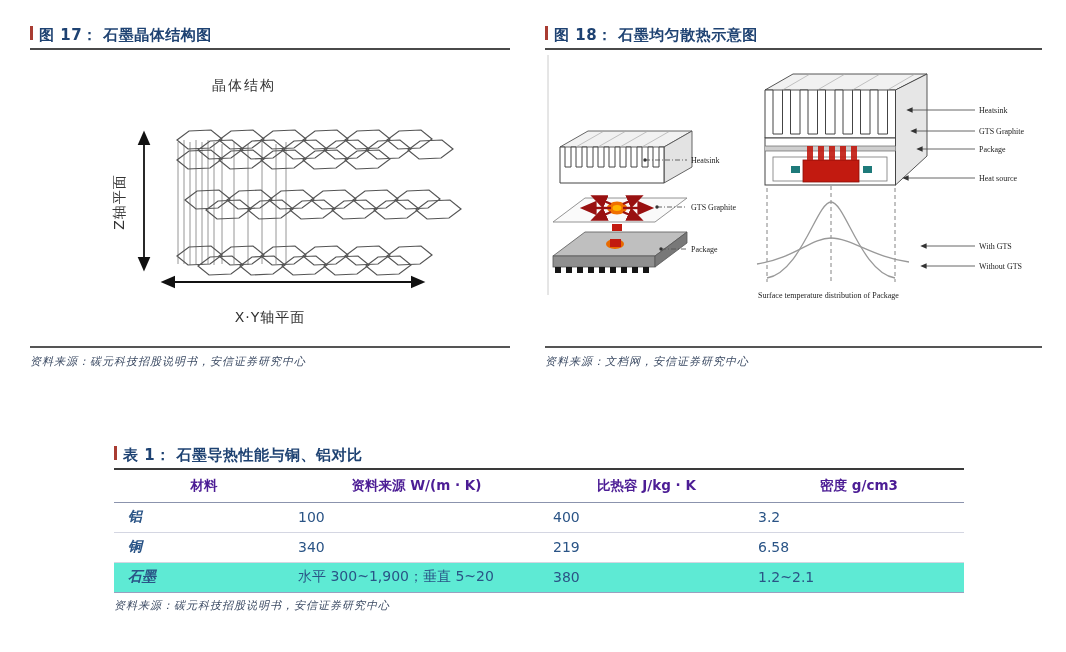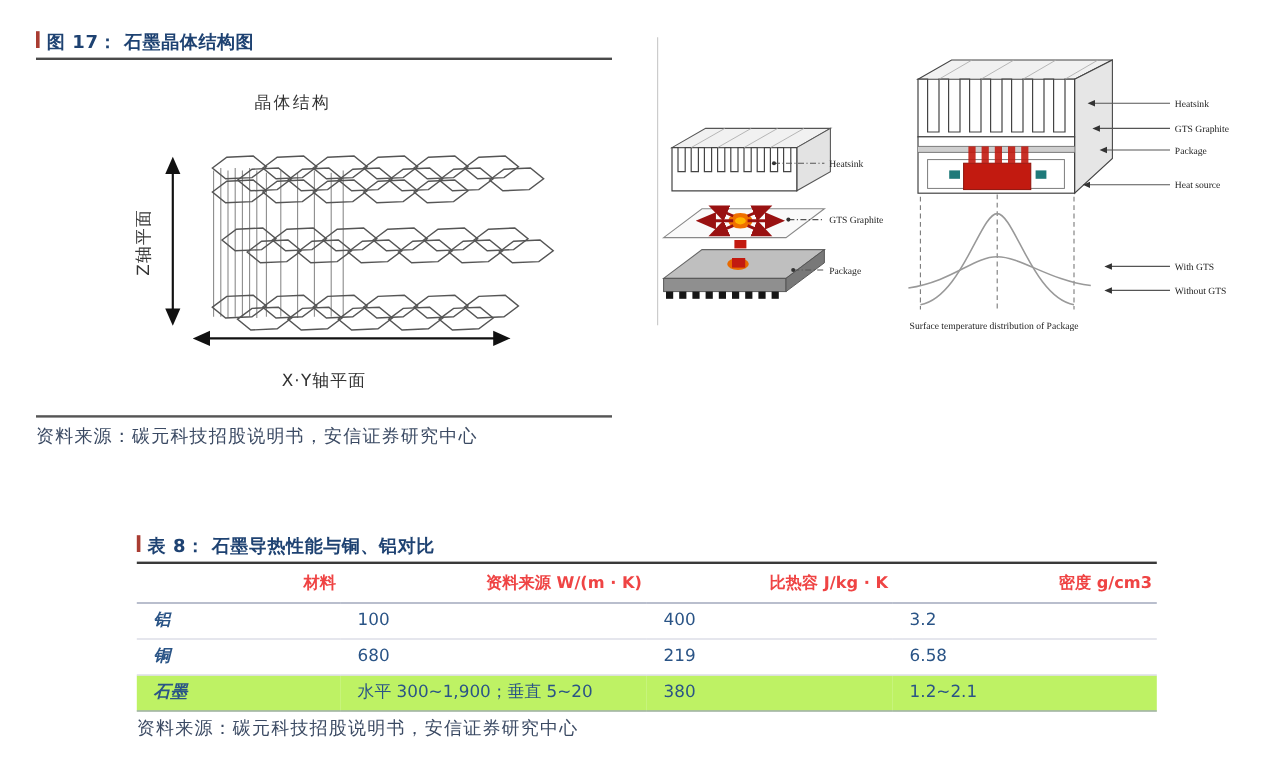--- a/index.html
+++ b/index.html
@@ -4,30 +4,30 @@
 <style>
   *{margin:0;padding:0;box-sizing:border-box}
   html,body{width:1066px;height:652px;background:#ffffff;overflow:hidden;
     font-family:"DejaVu Sans","Liberation Sans",sans-serif;position:relative}
   .sec{position:absolute}
   .cap-row{display:flex;align-items:flex-start;gap:6px;border-bottom:2px solid #4a4a4a;padding-bottom:4px;height:24px}
   .accent{width:3px;height:14px;background:#a93c32;flex:0 0 3px}
   .cap{font-weight:bold;color:#1e4272;font-size:15px;letter-spacing:.5px;white-space:nowrap}
   .figbody{position:relative;height:296px}
   .figbody svg{display:block}
-  .src{border-top:2px solid #555;padding-top:6px;font-size:15px;color:#3b4a63;
+  .src{border-top:2px solid #555;padding-top:6px;font-style:italic;font-size:11px;color:#3b4a63;
     font-family:"Liberation Serif","DejaVu Serif",serif;letter-spacing:1px;white-space:nowrap}
   .src.noline{border-top:none;padding-top:5px}
   
   .tbl{width:100%;border-collapse:collapse;table-layout:fixed}
-  .tbl th{text-align:right;color:#ef4444;font-size:13.5px;font-weight:bold;padding:7px 4px 7px 14px;
+  .tbl th{text-align:center;color:#4c1d95;font-size:13.5px;font-weight:bold;padding:7px 4px 7px 14px;
     border-bottom:1px solid #8b93ad;white-space:nowrap}
   .tbl td{font-size:14px;color:#2a5486;padding:5px 4px 6px 14px;border-bottom:1px solid #d4d6e2;white-space:nowrap}
   .tbl td.mat{font-family:"Liberation Serif","DejaVu Serif",serif;font-style:italic;font-weight:bold}
-  .tbl tr.hl td{background:#bef264;border-bottom:1.5px solid #9aa0c0}
+  .tbl tr.hl td{background:#5eead4;border-bottom:1.5px solid #9aa0c0}
   text{font-family:"Liberation Serif","DejaVu Serif",serif}
   .svglabel{font-size:8px;fill:#222}
   .cnlabel{font-size:14px;fill:#333;font-family:"DejaVu Sans","Liberation Sans",sans-serif}
 </style>
 </head>
 <body>
 
 <section class="sec" style="left:30px;top:26px;width:480px">
   <div class="cap-row">
     <span class="accent"></span>
@@ -116,20 +116,24 @@
       <text class="cnlabel" transform="rotate(-90 94 152)" x="94" y="152" text-anchor="middle" letter-spacing="1">Z轴平面</text>
 
       <line x1="136" y1="232" x2="390" y2="232" stroke="#111" stroke-width="1.8" marker-start="url(#arr)" marker-end="url(#arr)"></line>
       <text class="cnlabel" x="240" y="272" text-anchor="middle" font-size="15" letter-spacing="1">X·Y轴平面</text>
     </svg>
   </div>
   <div class="src">资料来源：碳元科技招股说明书，安信证券研究中心</div>
 </section>
 
 <section class="sec" style="left:545px;top:26px;width:497px">
+  <div class="cap-row">
+    <span class="accent"></span>
+    <span class="cap">图 18： 石墨均匀散热示意图</span>
+  </div>
   <div class="figbody">
     <svg width="495" height="296" viewBox="0 0 495 296">
       <defs>
         <marker id="arrR" markerWidth="8" markerHeight="8" refX="4" refY="4" orient="auto-start-reverse">
           <path d="M0,1 L7,4 L0,7 Z" fill="#991111"></path>
         </marker>
         <marker id="arrB" markerWidth="8" markerHeight="8" refX="4" refY="4" orient="auto-start-reverse">
           <path d="M0,1 L7,4 L0,7 Z" fill="#333"></path>
         </marker>
       </defs>
@@ -245,26 +249,27 @@
         <text class="svglabel" x="434" y="63">Heatsink</text>
         <text class="svglabel" x="434" y="84">GTS Graphite</text>
         <text class="svglabel" x="434" y="102">Package</text>
         <text class="svglabel" x="434" y="131">Heat source</text>
         <text class="svglabel" x="434" y="199">With GTS</text>
         <text class="svglabel" x="434" y="219">Without GTS</text>
         <text class="svglabel" x="213" y="248" font-size="7.5">Surface temperature distribution of Package</text>
       </g>
     </svg>
   </div>
+  <div class="src">资料来源：文档网，安信证券研究中心</div>
 </section>
 
 <section class="sec" style="left:114px;top:446px;width:850px">
   <div class="cap-row" style="border-bottom:2px solid #3a3a3a">
     <span class="accent"></span>
-    <span class="cap">表 8： 石墨导热性能与铜、铝对比</span>
+    <span class="cap">表 1： 石墨导热性能与铜、铝对比</span>
   </div>
   <table class="tbl">
     <colgroup>
         <col style="width:170px">
         <col style="width:255px">
         <col style="width:205px">
         <col style="width:220px">
       </colgroup>
     <thead>
       <tr>
@@ -276,21 +281,21 @@
     </thead>
     <tbody>
       <tr>
         <td class="mat">铝</td>
         <td>100</td>
         <td>400</td>
         <td>3.2</td>
       </tr>
       <tr>
         <td class="mat">铜</td>
-        <td>680</td>
+        <td>340</td>
         <td>219</td>
         <td>6.58</td>
       </tr>
       <tr class="hl">
         <td class="mat">石墨</td>
         <td>水平 300~1,900；垂直 5~20</td>
         <td>380</td>
         <td>1.2~2.1</td>
       </tr>
     </tbody>

